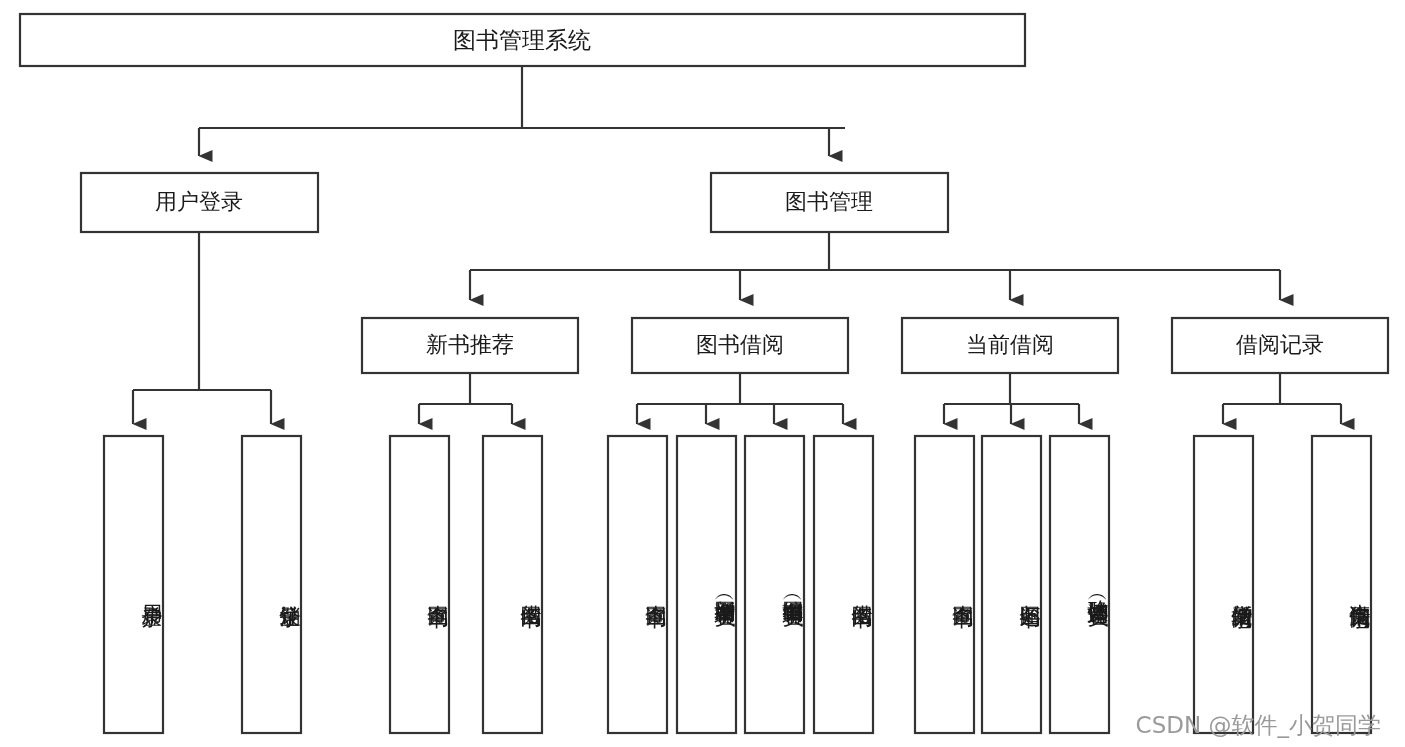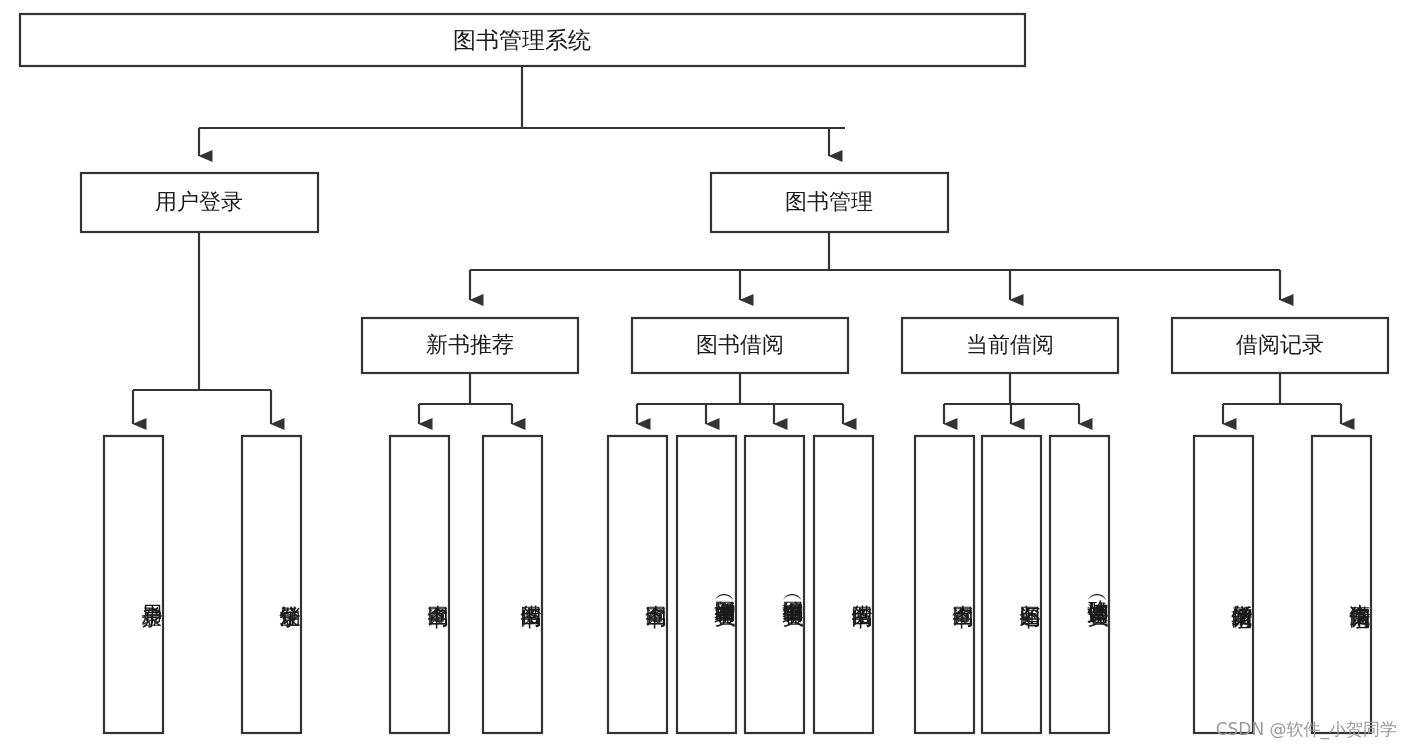--- a/index.html
+++ b/index.html
@@ -60,24 +60,24 @@
     font-family: "DejaVu Sans", "Liberation Sans", sans-serif;
     font-size: 21px;
     line-height: 1.06;
     color: #1a1a1a;
     letter-spacing: 1px;
     white-space: nowrap;
     pointer-events: none;
   }
   .watermark {
     position: absolute;
-    right: 8px;
+    right: 24px;
     bottom: 6px;
     font-family: "DejaVu Sans", "Liberation Sans", sans-serif;
-    font-size: 17px;
+    font-size: 23px;
     color: #9a9a9a;
     white-space: nowrap;
   }
 </style>
 </head>
 <body>
 
 <div id="diagram-root">
 
   <svg class="diagram-canvas" viewBox="0 0 1405 747" xmlns="http://www.w3.org/2000/svg">

